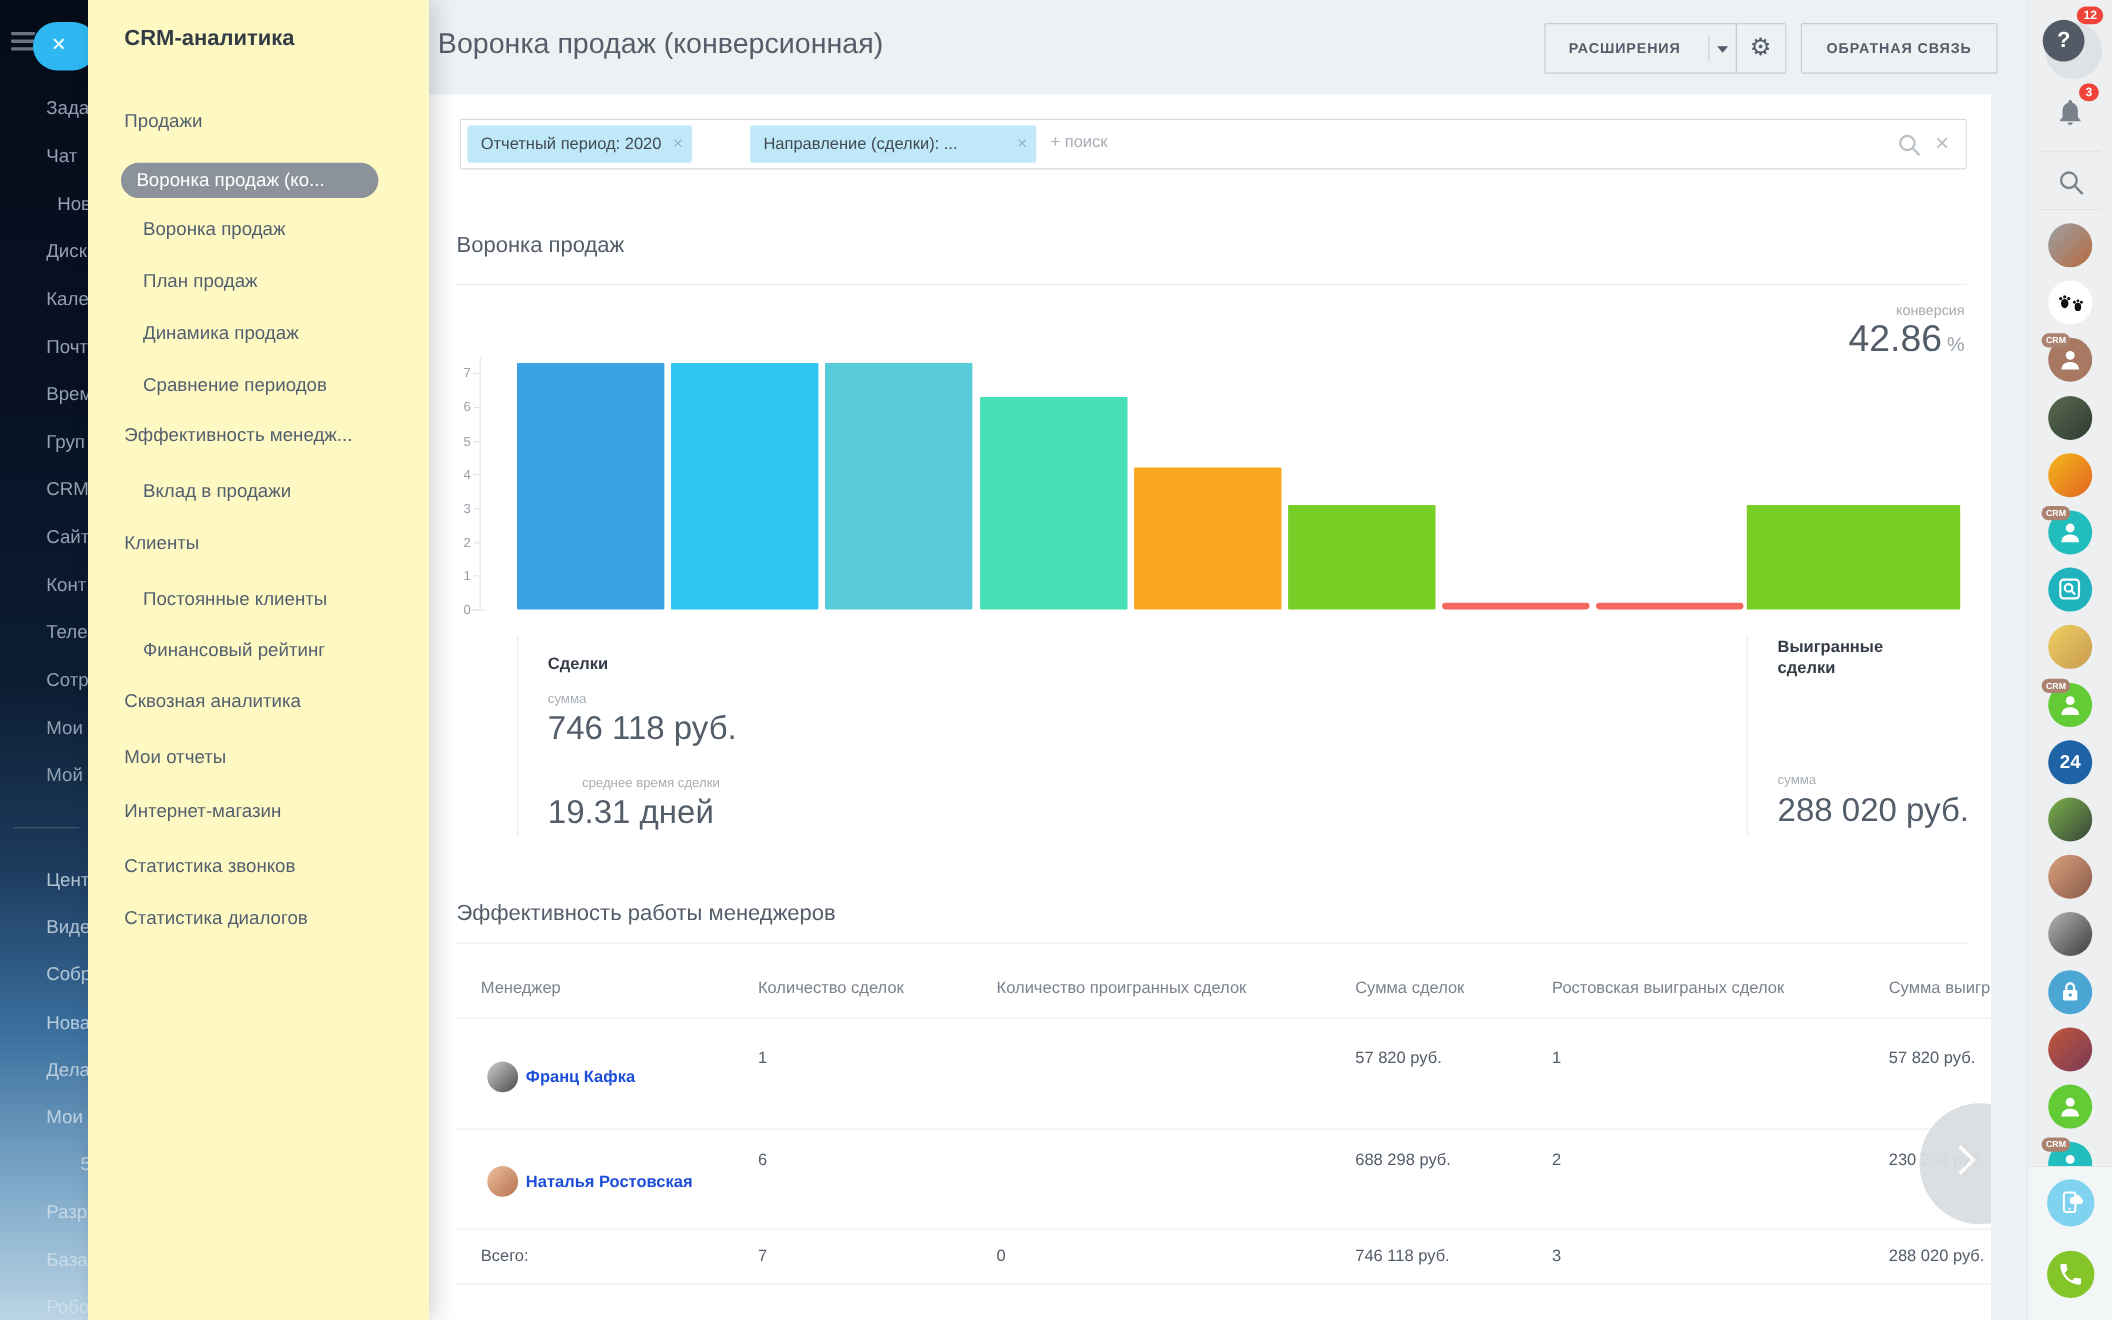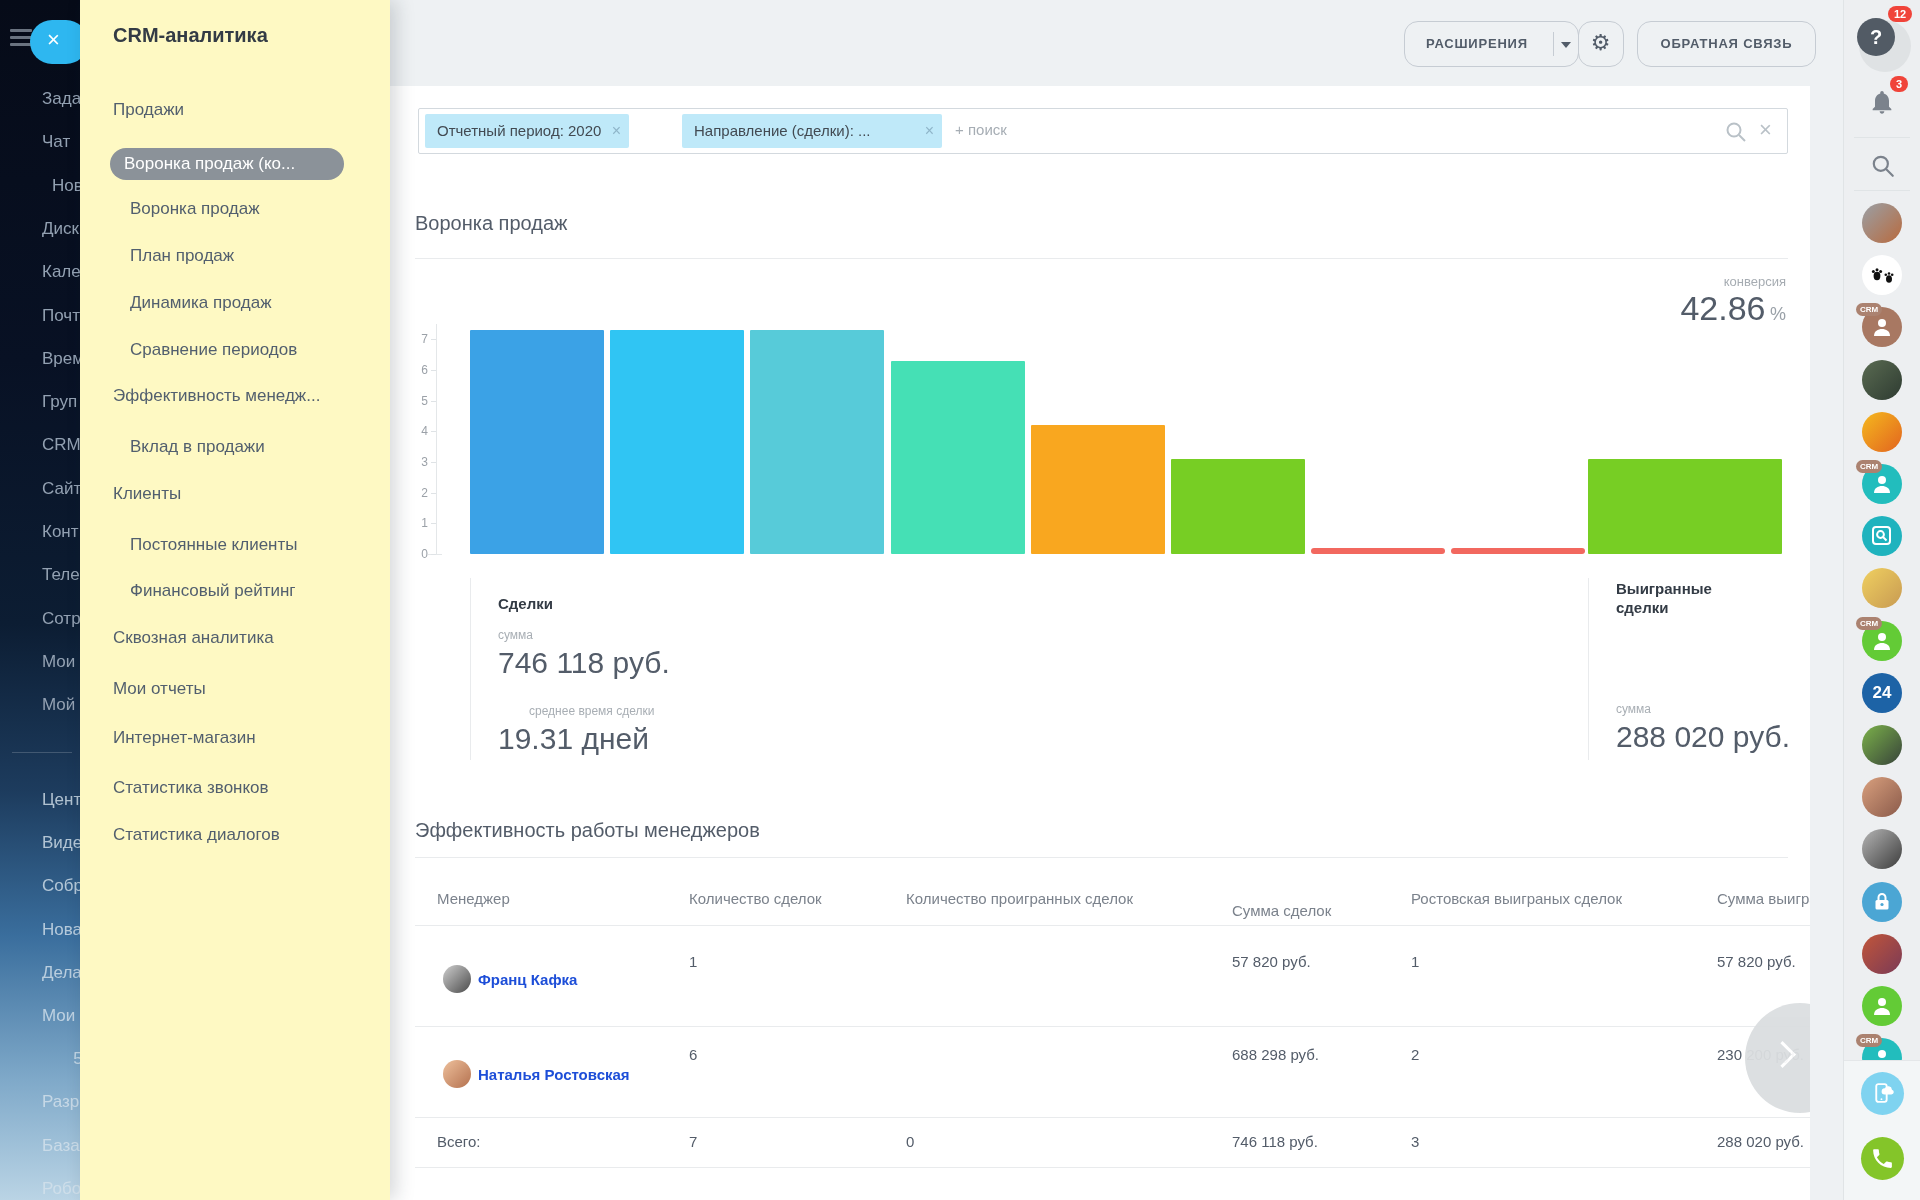--- a/index.html
+++ b/index.html
@@ -22,21 +22,21 @@
     box-shadow:6px 0 18px rgba(30,40,50,.18);}
   #menu-title{position:absolute;left:33px;top:24px;font-size:20px;font-weight:bold;color:#333b45;}
   .menu-item{position:absolute;font-size:17px;color:#525f6e;white-space:nowrap;cursor:pointer;}
   .menu-item.section{left:33px;}
   .menu-item.sub{left:50px;}
   .menu-item.selected{left:30px;width:206px;background:#8b9299;color:#fff;border-radius:17px;
     padding:6px 14px;overflow:hidden;text-overflow:ellipsis;}
 
   
   #page-title{position:absolute;left:398px;top:24px;font-size:26px;color:#545d69;font-weight:400;}
-  .hdr-btn{position:absolute;top:21px;height:46px;border:1px solid #c6ccd3;border-radius:14px;box-sizing:border-box;
+  .hdr-btn{position:absolute;top:21px;height:46px;border:1px solid #c6ccd3;border-radius:2px;box-sizing:border-box;
     color:#525c69;font-size:13px;font-weight:bold;letter-spacing:.8px;text-align:center;cursor:pointer;background:transparent;}
   #btn-extensions{left:1404px;width:175px;line-height:44px;}
   #btn-extensions .lbl{position:absolute;left:0;top:0;width:144px;}
   #btn-extensions .vsep{position:absolute;left:148px;top:10px;width:1px;height:24px;background:#c6ccd3;}
   #btn-extensions .caret{position:absolute;left:156px;top:20px;width:0;height:0;border-left:5px solid transparent;border-right:5px solid transparent;border-top:6px solid #525c69;}
   #btn-gear{left:1578px;width:46px;font-size:22px;line-height:42px;font-weight:400;}
   #btn-feedback{left:1637px;width:179px;line-height:44px;}
 
   
   #card{position:absolute;left:390px;top:86px;width:1420px;height:1114px;background:#fff;overflow:hidden;z-index:1;}
@@ -164,20 +164,21 @@
         <div class="menu-item sub" style="top: 535px;">Постоянные клиенты</div>
         <div class="menu-item sub" style="top: 581px;">Финансовый рейтинг</div>
         <div class="menu-item section" style="top: 628px;">Сквозная аналитика</div>
         <div class="menu-item section" style="top: 679px;">Мои отчеты</div>
         <div class="menu-item section" style="top: 728px;">Интернет-магазин</div>
         <div class="menu-item section" style="top: 778px;">Статистика звонков</div>
         <div class="menu-item section" style="top: 825px;">Статистика диалогов</div>
       </div>
   </div>
 
+  <div id="page-title">Воронка продаж (конверсионная)</div>
   <div class="hdr-btn" id="btn-extensions">
     <span class="lbl">РАСШИРЕНИЯ</span>
     <span class="vsep"></span>
     <span class="caret"></span>
   </div>
   <div class="hdr-btn" id="btn-gear"><span>⚙</span></div>
   <div class="hdr-btn" id="btn-feedback">ОБРАТНАЯ СВЯЗЬ</div>
 
   <div id="card">
 
@@ -252,21 +253,21 @@
     </div>
     <div class="sum-label" style="left:1226px;top:616px;">сумма</div>
     <div class="sum-value" style="left:1226px;top:634px;">288 020 руб.</div>
 
     <div class="section-title" style="top:733px;">Эффективность работы менеджеров</div>
     <div class="hline" style="top:771px;width:1373px;"></div>
     <div id="table-headers">
         <div class="th" style="left: 47px;">Менеджер</div>
         <div class="th" style="left: 299px;">Количество сделок</div>
         <div class="th" style="left: 516px;">Количество проигранных сделок</div>
-        <div class="th" style="left: 842px; margin-top: 12px;">Сумма сделок</div>
+        <div class="th" style="left: 842px;">Сумма сделок</div>
         <div class="th" style="left: 1021px;">Ростовская выиграных сделок</div>
         <div class="th" style="left: 1327px;">Сумма выиграных сделок</div>
       </div>
     <div class="tline" style="top:839px;"></div>
     <div id="table-rows">
         <div class="trow" style="top: 839px; height: 101px;">
           <div class="mgr-avatar" style="left: 53px; top: 40px; background: linear-gradient(135deg, rgb(207, 207, 207), rgb(74, 74, 74));"></div>
           <div class="mgr-name" style="left: 88px; top: 46px;">Франц Кафка</div>
           <div class="tcell" style="left: 299px; top: 28px;">1</div>
           <div class="tcell" style="left: 842px; top: 28px;">57 820 руб.</div>

